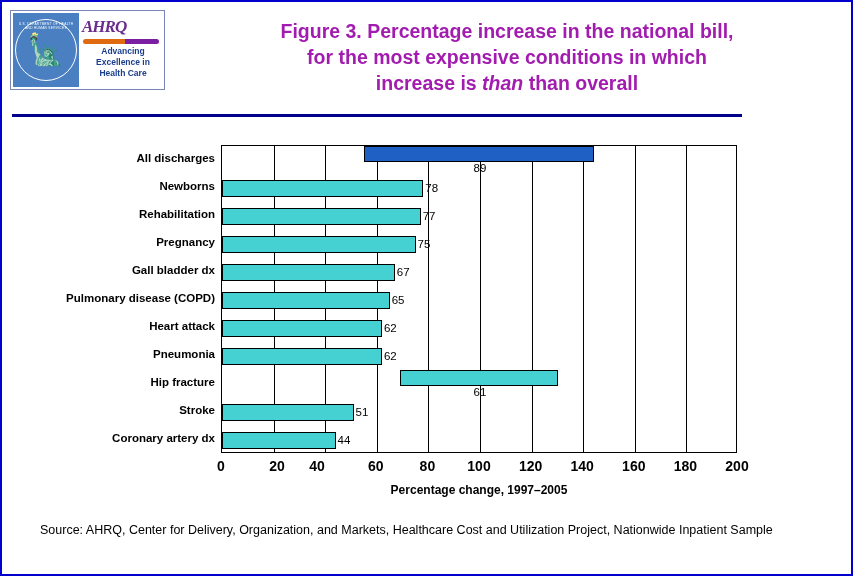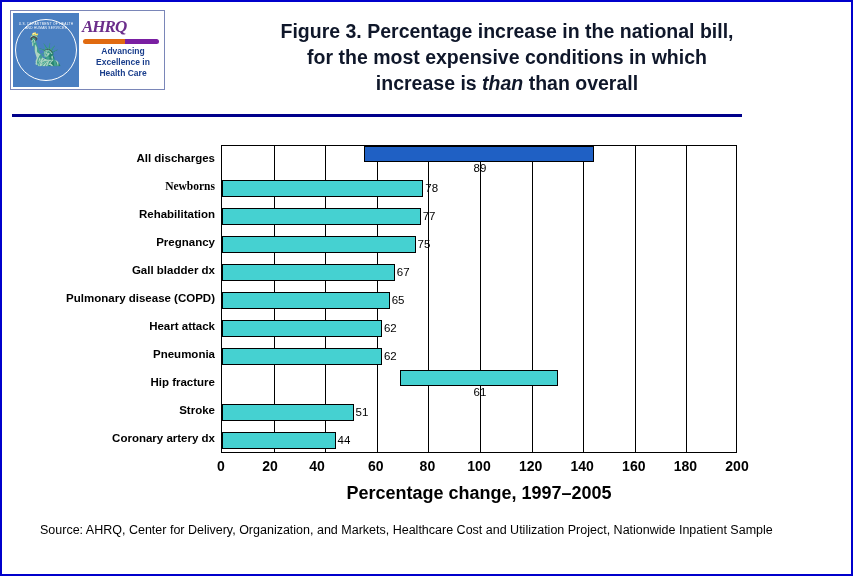--- a/index.html
+++ b/index.html
@@ -114,21 +114,21 @@
     color: #1a3e8c;
     line-height: 11px;
     text-align: center;
   }
   #title {
     position: absolute;
     left: 170px;
     top: 16px;
     width: 670px;
     text-align: center;
-    color: #0f172a;
+    color: #a21caf;
     font-size: 19.5px;
     font-weight: bold;
     line-height: 26px;
   }
   #title .ital {
     font-style: italic;
   }
   #header-rule {
     position: absolute;
     left: 10px;
@@ -211,21 +211,21 @@
     color: #000000;
     transform: translateX(-50%);
     white-space: nowrap;
   }
   #xlabel {
     position: absolute;
     left: 219px;
     top: 363px;
     width: 516px;
     text-align: center;
-    font-size: 18px;
+    font-size: 12px;
     font-weight: bold;
     color: #000000;
   }
 
   
   #source {
     position: absolute;
     left: 38px;
     top: 521px;
     font-size: 12.5px;
@@ -317,34 +317,34 @@
             <span class="bar-value">51</span>
           </div>
           <div class="bar-row" style="top: 280px;">
             <div class="bar" style="width: 113.52px;"></div>
             <span class="bar-value">44</span>
           </div>
         </div>
     </div>
     <div id="xticks">
         <div class="xtick" style="left: 219px;">0</div>
-        <div class="xtick" style="left: 268px; text-align: center;">20</div>
+        <div class="xtick" style="left: 275px; text-align: center;">20</div>
         <div class="xtick" style="left: 315px; text-align: center;">40</div>
         <div class="xtick" style="left: 373.8px;">60</div>
         <div class="xtick" style="left: 425.4px;">80</div>
         <div class="xtick" style="left: 477px;">100</div>
         <div class="xtick" style="left: 528.6px;">120</div>
         <div class="xtick" style="left: 580.2px;">140</div>
         <div class="xtick" style="left: 631.8px;">160</div>
         <div class="xtick" style="left: 683.4px;">180</div>
         <div class="xtick" style="left: 735px;">200</div>
       </div>
     <div id="catlabels">
         <div class="cat-label" style="top: 32px;">All discharges</div>
-        <div class="cat-label" style="top: 60px; font-family: Liberation Serif, serif;">Newborns</div>
+        <div class="cat-label" style="top: 60px;">Newborns</div>
         <div class="cat-label" style="top: 88px;">Rehabilitation</div>
         <div class="cat-label" style="top: 116px;">Pregnancy</div>
         <div class="cat-label" style="top: 144px;">Gall bladder dx</div>
         <div class="cat-label" style="top: 172px;">Pulmonary disease (COPD)</div>
         <div class="cat-label" style="top: 200px;">Heart attack</div>
         <div class="cat-label" style="top: 228px;">Pneumonia</div>
         <div class="cat-label" style="top: 256px;">Hip fracture</div>
         <div class="cat-label" style="top: 284px;">Stroke</div>
         <div class="cat-label" style="top: 312px;">Coronary artery dx</div>
       </div>

